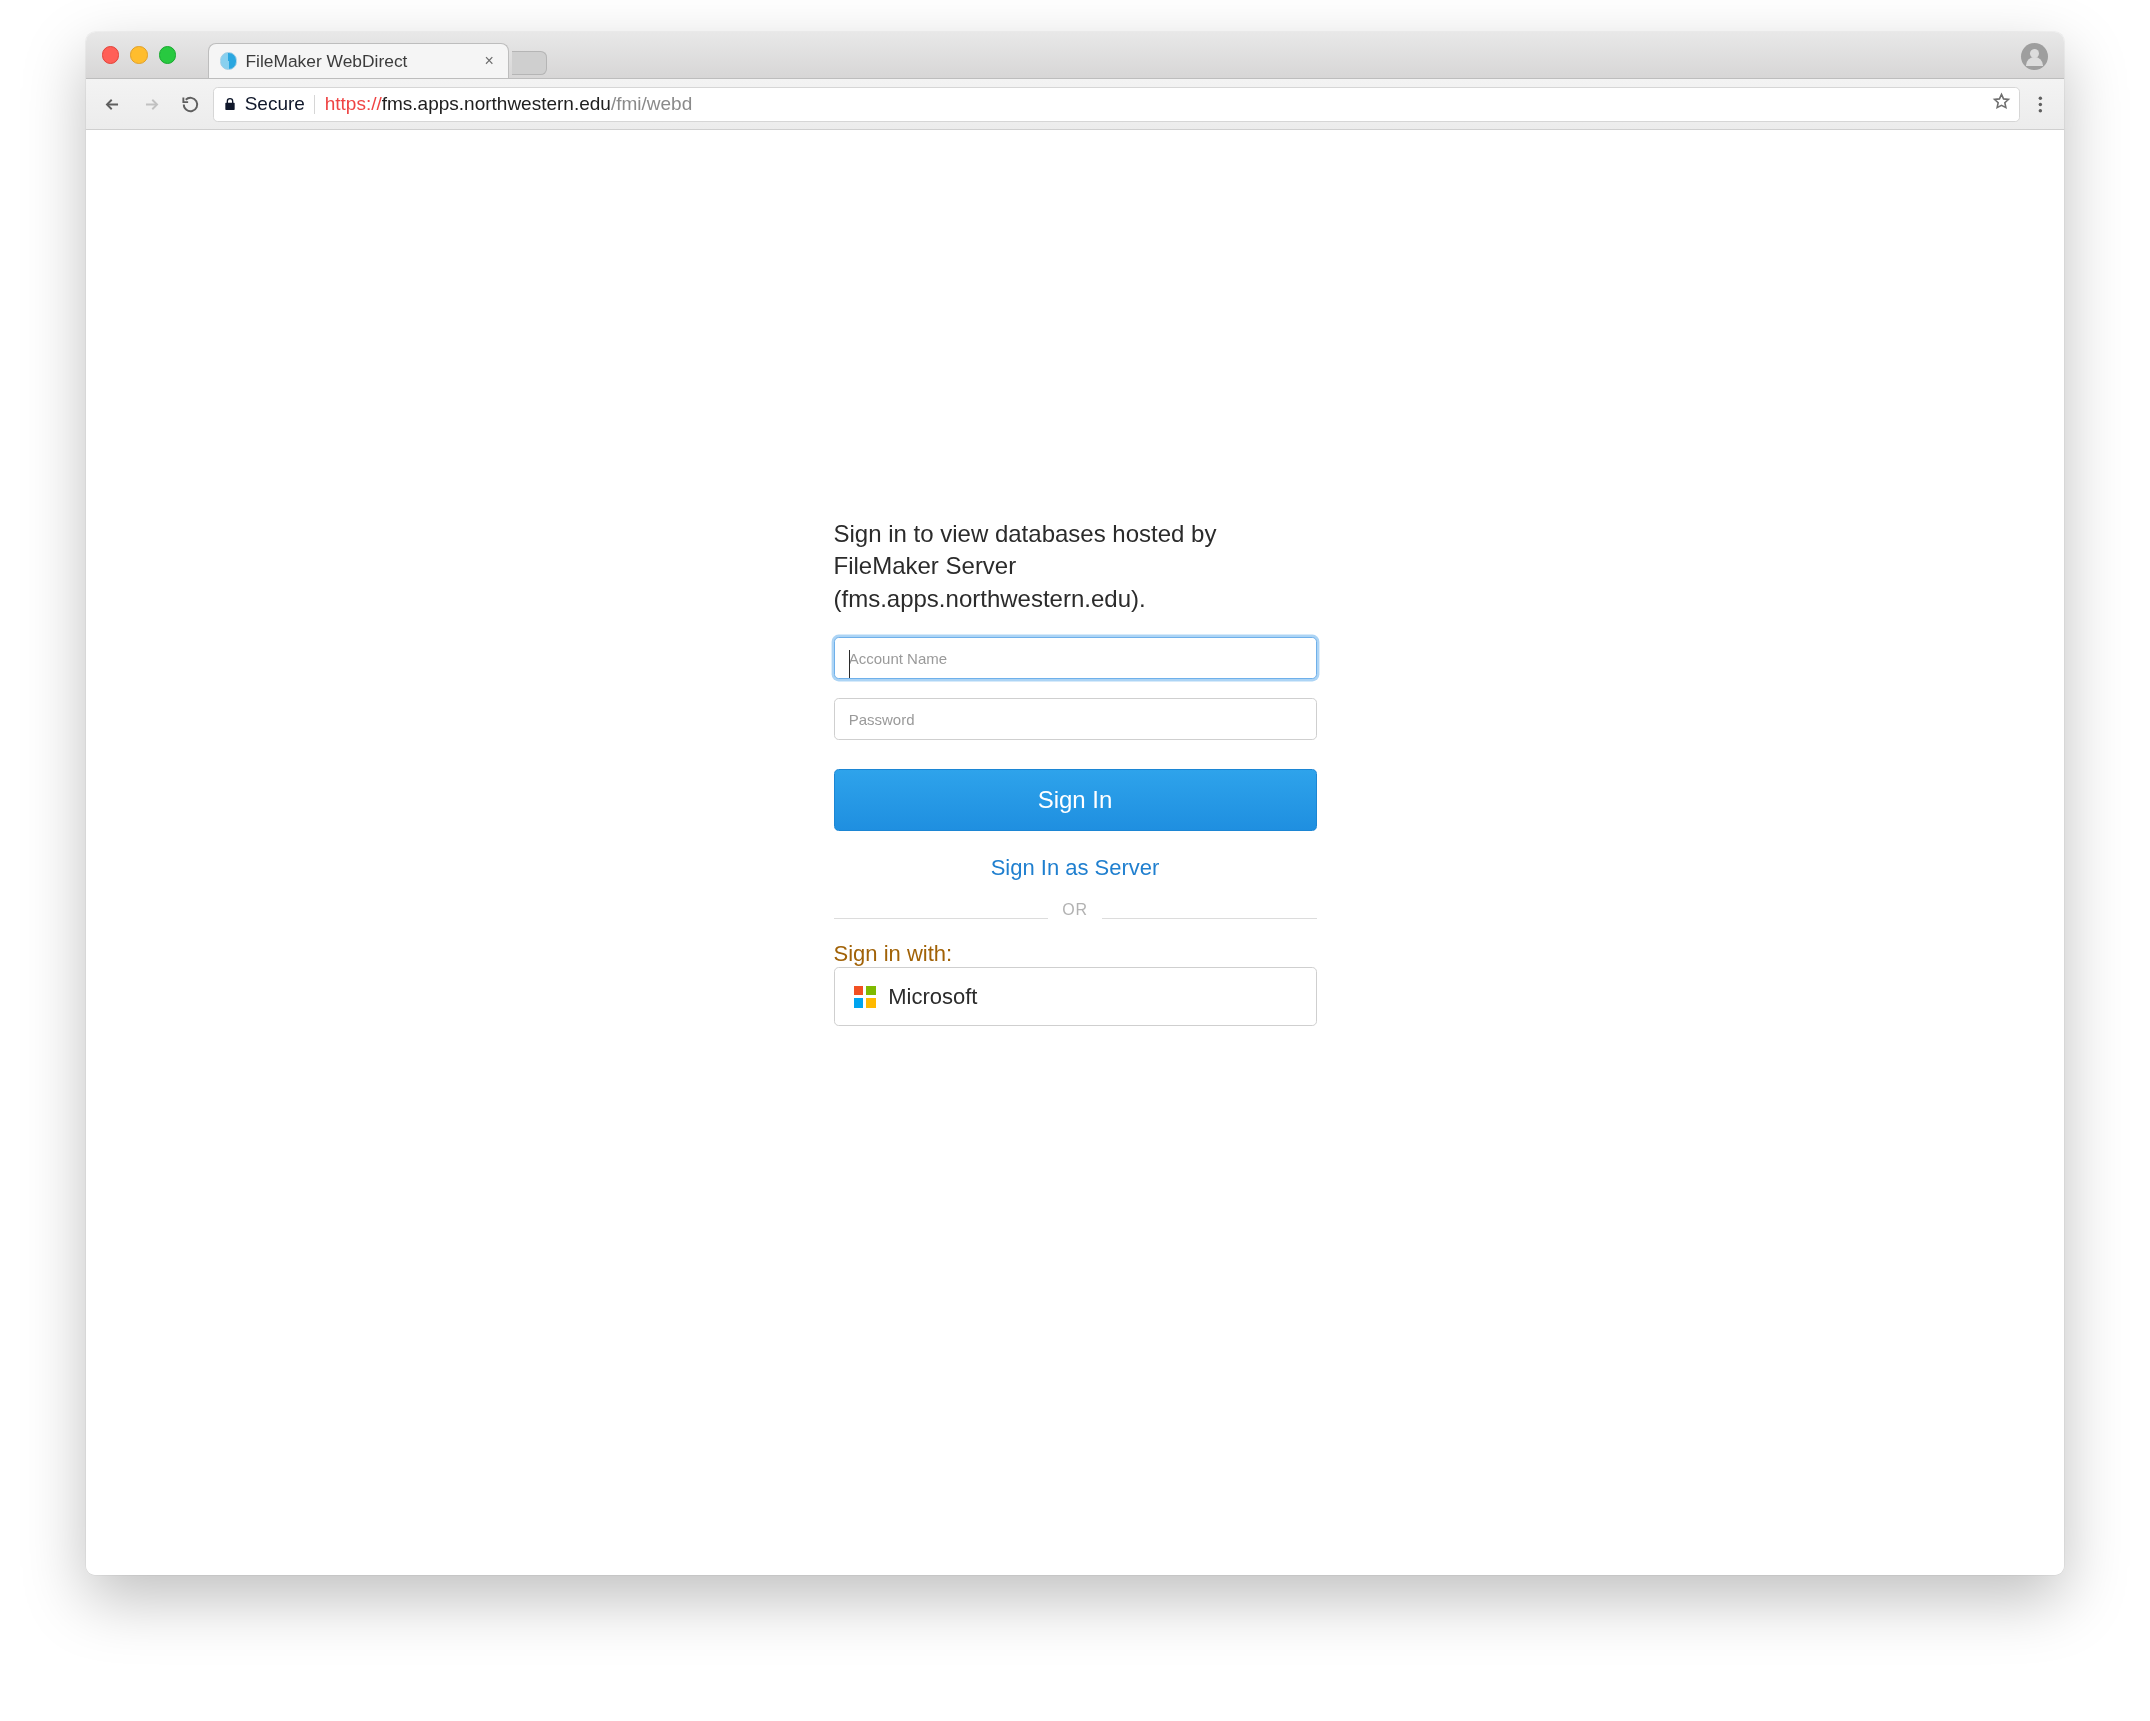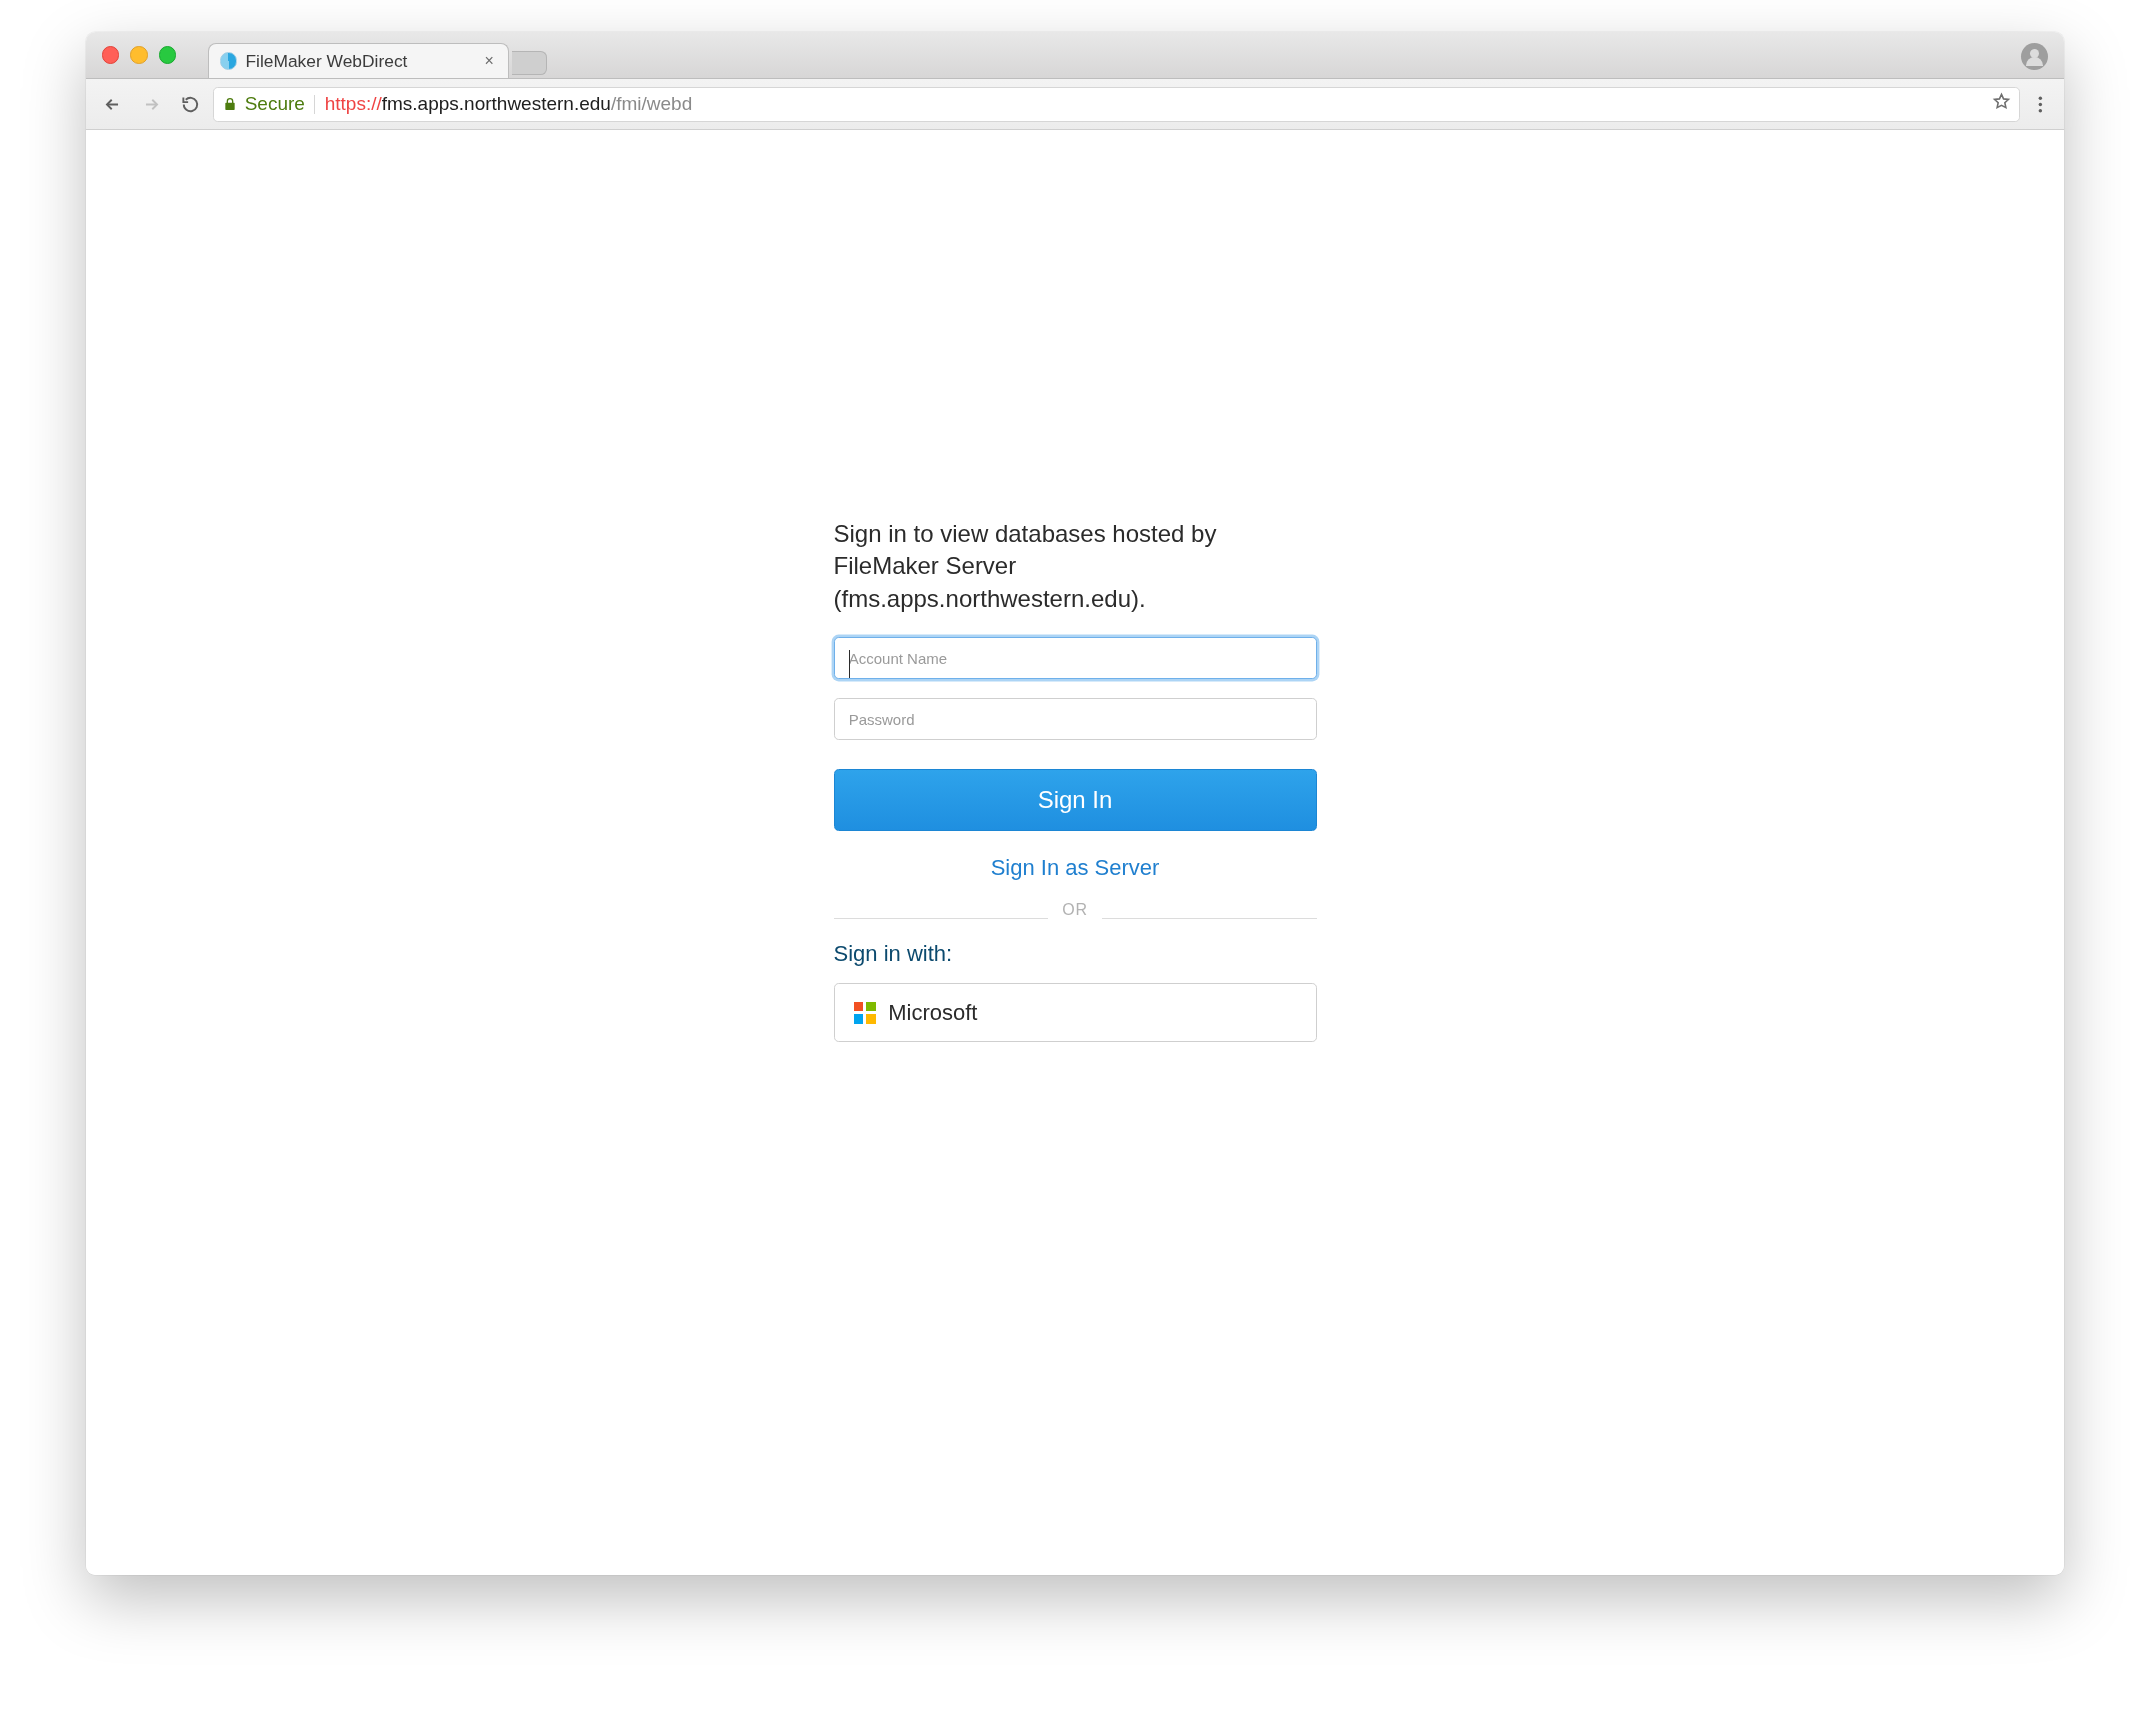--- a/index.html
+++ b/index.html
@@ -118,21 +118,21 @@
     height:35px;
     background:#fff;
     border:0.8px solid #d6d6d6;
     border-radius:4.7px;
     display:flex;
     align-items:center;
     padding:0 8px;
     font-size:19px;
     color:#202020;
   }
-  .addr .secure { color:#4d7c0f; display:flex; align-items:center; gap:6.3px; font-size:19px;}
+  .addr .secure { color:#0f172a; display:flex; align-items:center; gap:6.3px; font-size:19px;}
   .addr .secure svg{width:16px; height:16px;}
   .addr .sep { width:0.8px; height:19px; background:#d6d6d6; margin:0 9.5px;}
   .addr .url-host { color:#202020; }
   .addr .url-path { color:#8a8a8a; }
   .addr .url-proto { color:#ef4444; }
   .addr .star { margin-left:auto; color:#6f6f6f; }
   .kebab { width:28.5px; display:flex; align-items:center; justify-content:center; color:#5f5f5f; font-size:20.6px; }
   .kebab svg{width:4.7px; height:19px;}
 
   
@@ -192,21 +192,21 @@
     text-decoration:none;
     cursor:pointer;
   }
   .divider {
     display:flex; align-items:flex-end; gap:14.2px;
     color:#b2b2b2; font-size:16px; letter-spacing:0.8px;
     margin: 6.3px 0 22px 0;
   }
   .divider .line { flex:1; height:0.8px; background:#dcdcdc; }
   .sign-in-with {
-    font-size:22px; color:#0c4a6e; margin-bottom: 16px;
+    font-size:22px; color:#a16207; 
   }
   .oauth-btn {
     width:100%;
     height: 59px;
     border:0.8px solid #cfcfcf;
     border-radius:4.7px;
     background:#fff;
     display:flex;
     align-items:center;
     gap:12.7px;

